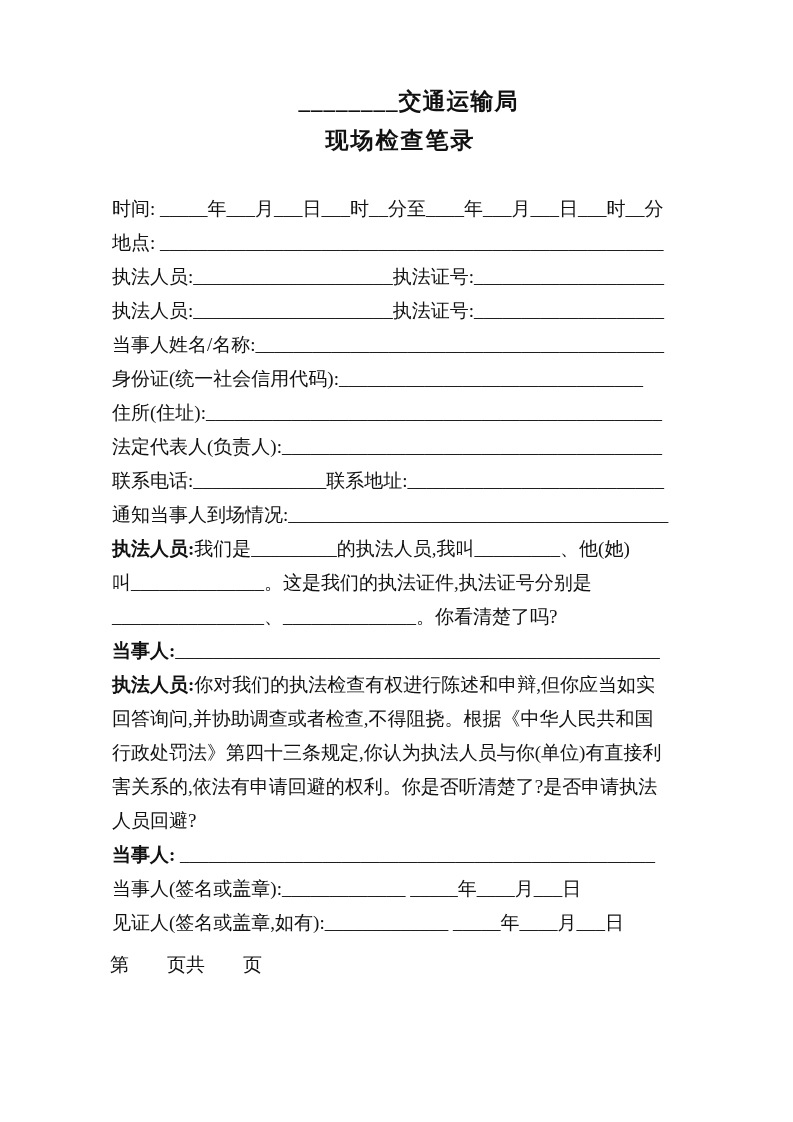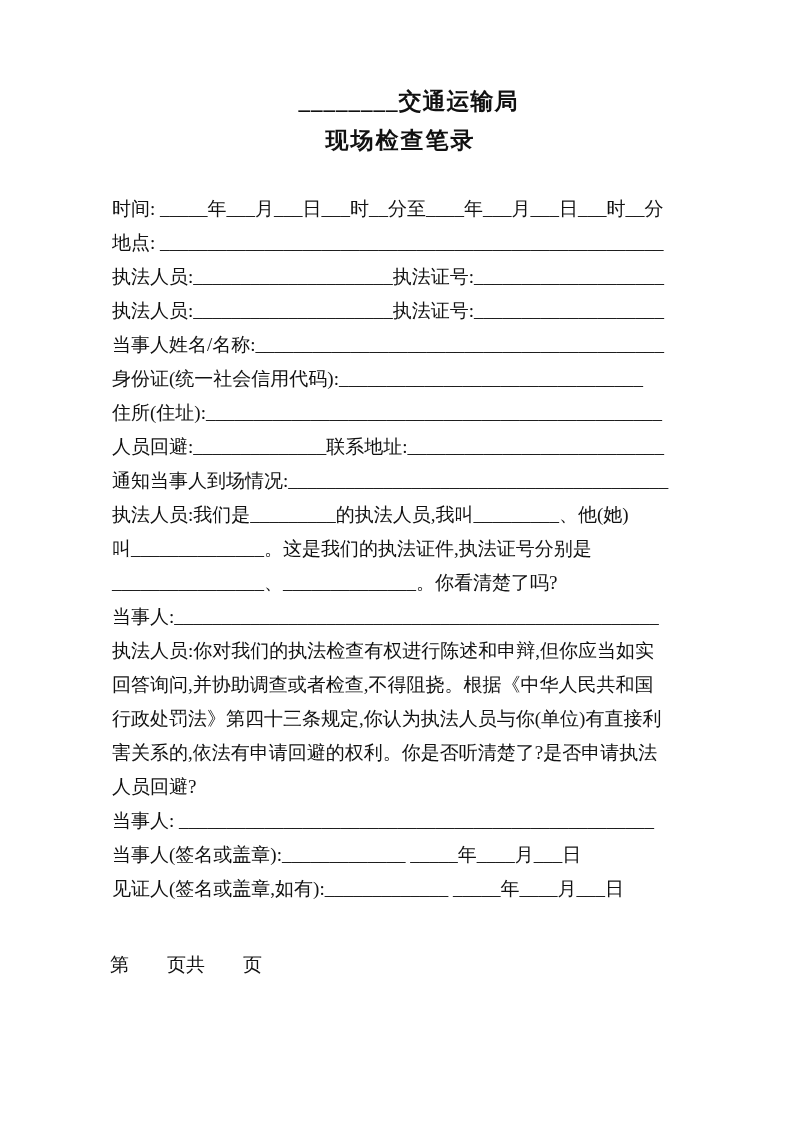--- a/index.html
+++ b/index.html
@@ -44,21 +44,21 @@
     width: 600px;
   }
   .ln {
     margin: 2px;
     height: 32px;
     line-height: 32px;
     font-size: 19px;
     white-space: nowrap;
   }
   .lbl {
-    font-weight: normal;
+    font-weight: bold;
   }
   .footer {
     position: absolute;
     top: 949px;
     left: 110px;
     width: 577px;
     height: 32px;
     line-height: 32px;
     font-size: 19px;
     text-align: left;
@@ -76,21 +76,22 @@
   </div>
 
   <div class="docbody">
     <p class="ln">时间: _____年___月___日___时__分至____年___月___日___时__分</p>
     <p class="ln">地点: _____________________________________________________</p>
     <p class="ln">执法人员:_____________________执法证号:____________________</p>
     <p class="ln">执法人员:_____________________执法证号:____________________</p>
     <p class="ln">当事人姓名/名称:___________________________________________</p>
     <p class="ln">身份证(统一社会信用代码):________________________________</p>
     <p class="ln">住所(住址):________________________________________________</p>
-    <p class="ln">人员回避:______________联系地址:___________________________</p>
+    <p class="ln">法定代表人(负责人):________________________________________</p>
+    <p class="ln">联系电话:______________联系地址:___________________________</p>
     <p class="ln">通知当事人到场情况:________________________________________</p>
 
     <p class="ln"><b class="lbl">执法人员:</b><span>我们是_________的执法人员,我叫_________、他(她)</span></p>
     <p class="ln">叫______________。这是我们的执法证件,执法证号分别是</p>
     <p class="ln">________________、______________。你看清楚了吗?</p>
 
     <p class="ln"><b class="lbl">当事人:</b><span>___________________________________________________</span></p>
 
     <p class="ln"><b class="lbl">执法人员:</b><span>你对我们的执法检查有权进行陈述和申辩,但你应当如实</span></p>
     <p class="ln">回答询问,并协助调查或者检查,不得阻挠。根据《中华人民共和国</p>

